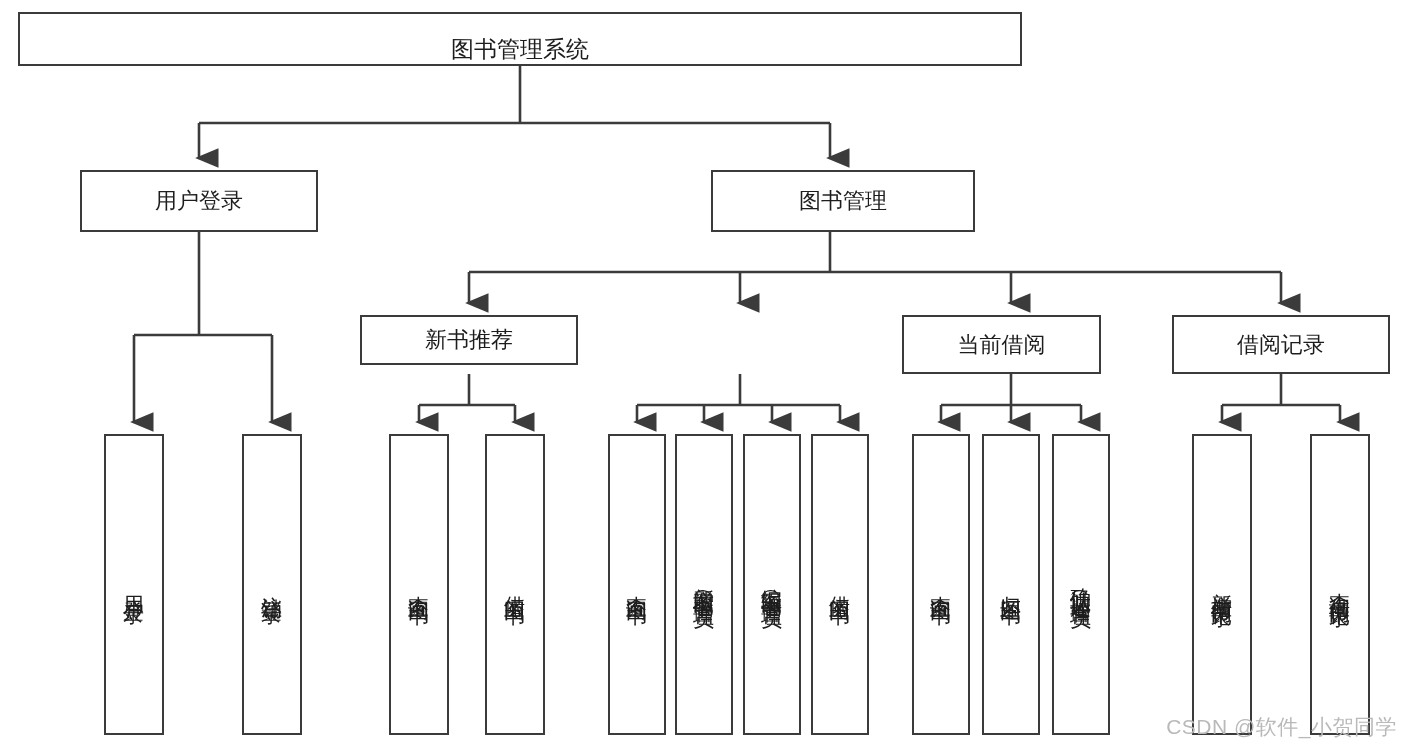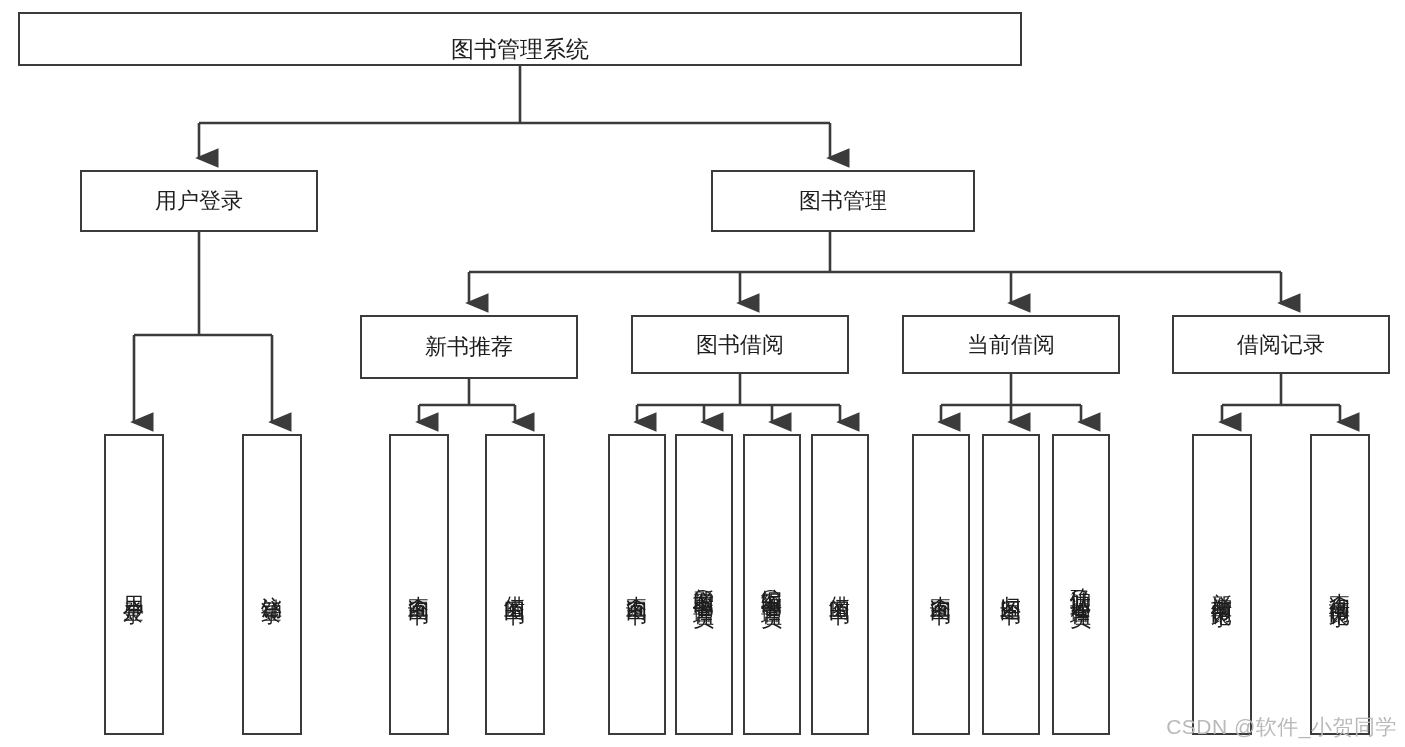--- a/index.html
+++ b/index.html
@@ -134,27 +134,24 @@
     <span class="node-label">图书管理系统</span>
   </div>
 
   <div class="node horiz" style="left:80px; top:170px; width:238px; height:62px;">
     <span class="node-label">用户登录</span>
   </div>
   <div class="node horiz" style="left:711px; top:170px; width:264px; height:62px;">
     <span class="node-label">图书管理</span>
   </div>
 
-  <div class="node horiz" style="left:360px; top:315px; width:218px; height:64px;">
+  <div class="node horiz" style="left:360px; top:315px; width:218px; height:50px;">
     <span class="node-label">新书推荐</span>
   </div>
-  <div class="node horiz" style="left:631px; top:315px; width:218px; height:59px;">
-    <span class="node-label">图书借阅</span>
-  </div>
-  <div class="node horiz" style="left:902px; top:315px; width:218px; height:59px;">
+  <div class="node horiz" style="left:902px; top:315px; width:199px; height:59px;">
     <span class="node-label">当前借阅</span>
   </div>
   <div class="node horiz" style="left:1172px; top:315px; width:218px; height:59px;">
     <span class="node-label">借阅记录</span>
   </div>
 
   <div class="node vert" style="left:104px; top:434px; width:60px; height:301px;">
     <span class="node-label">用户登录</span>
   </div>
   <div class="node vert" style="left:242px; top:434px; width:60px; height:301px;">

